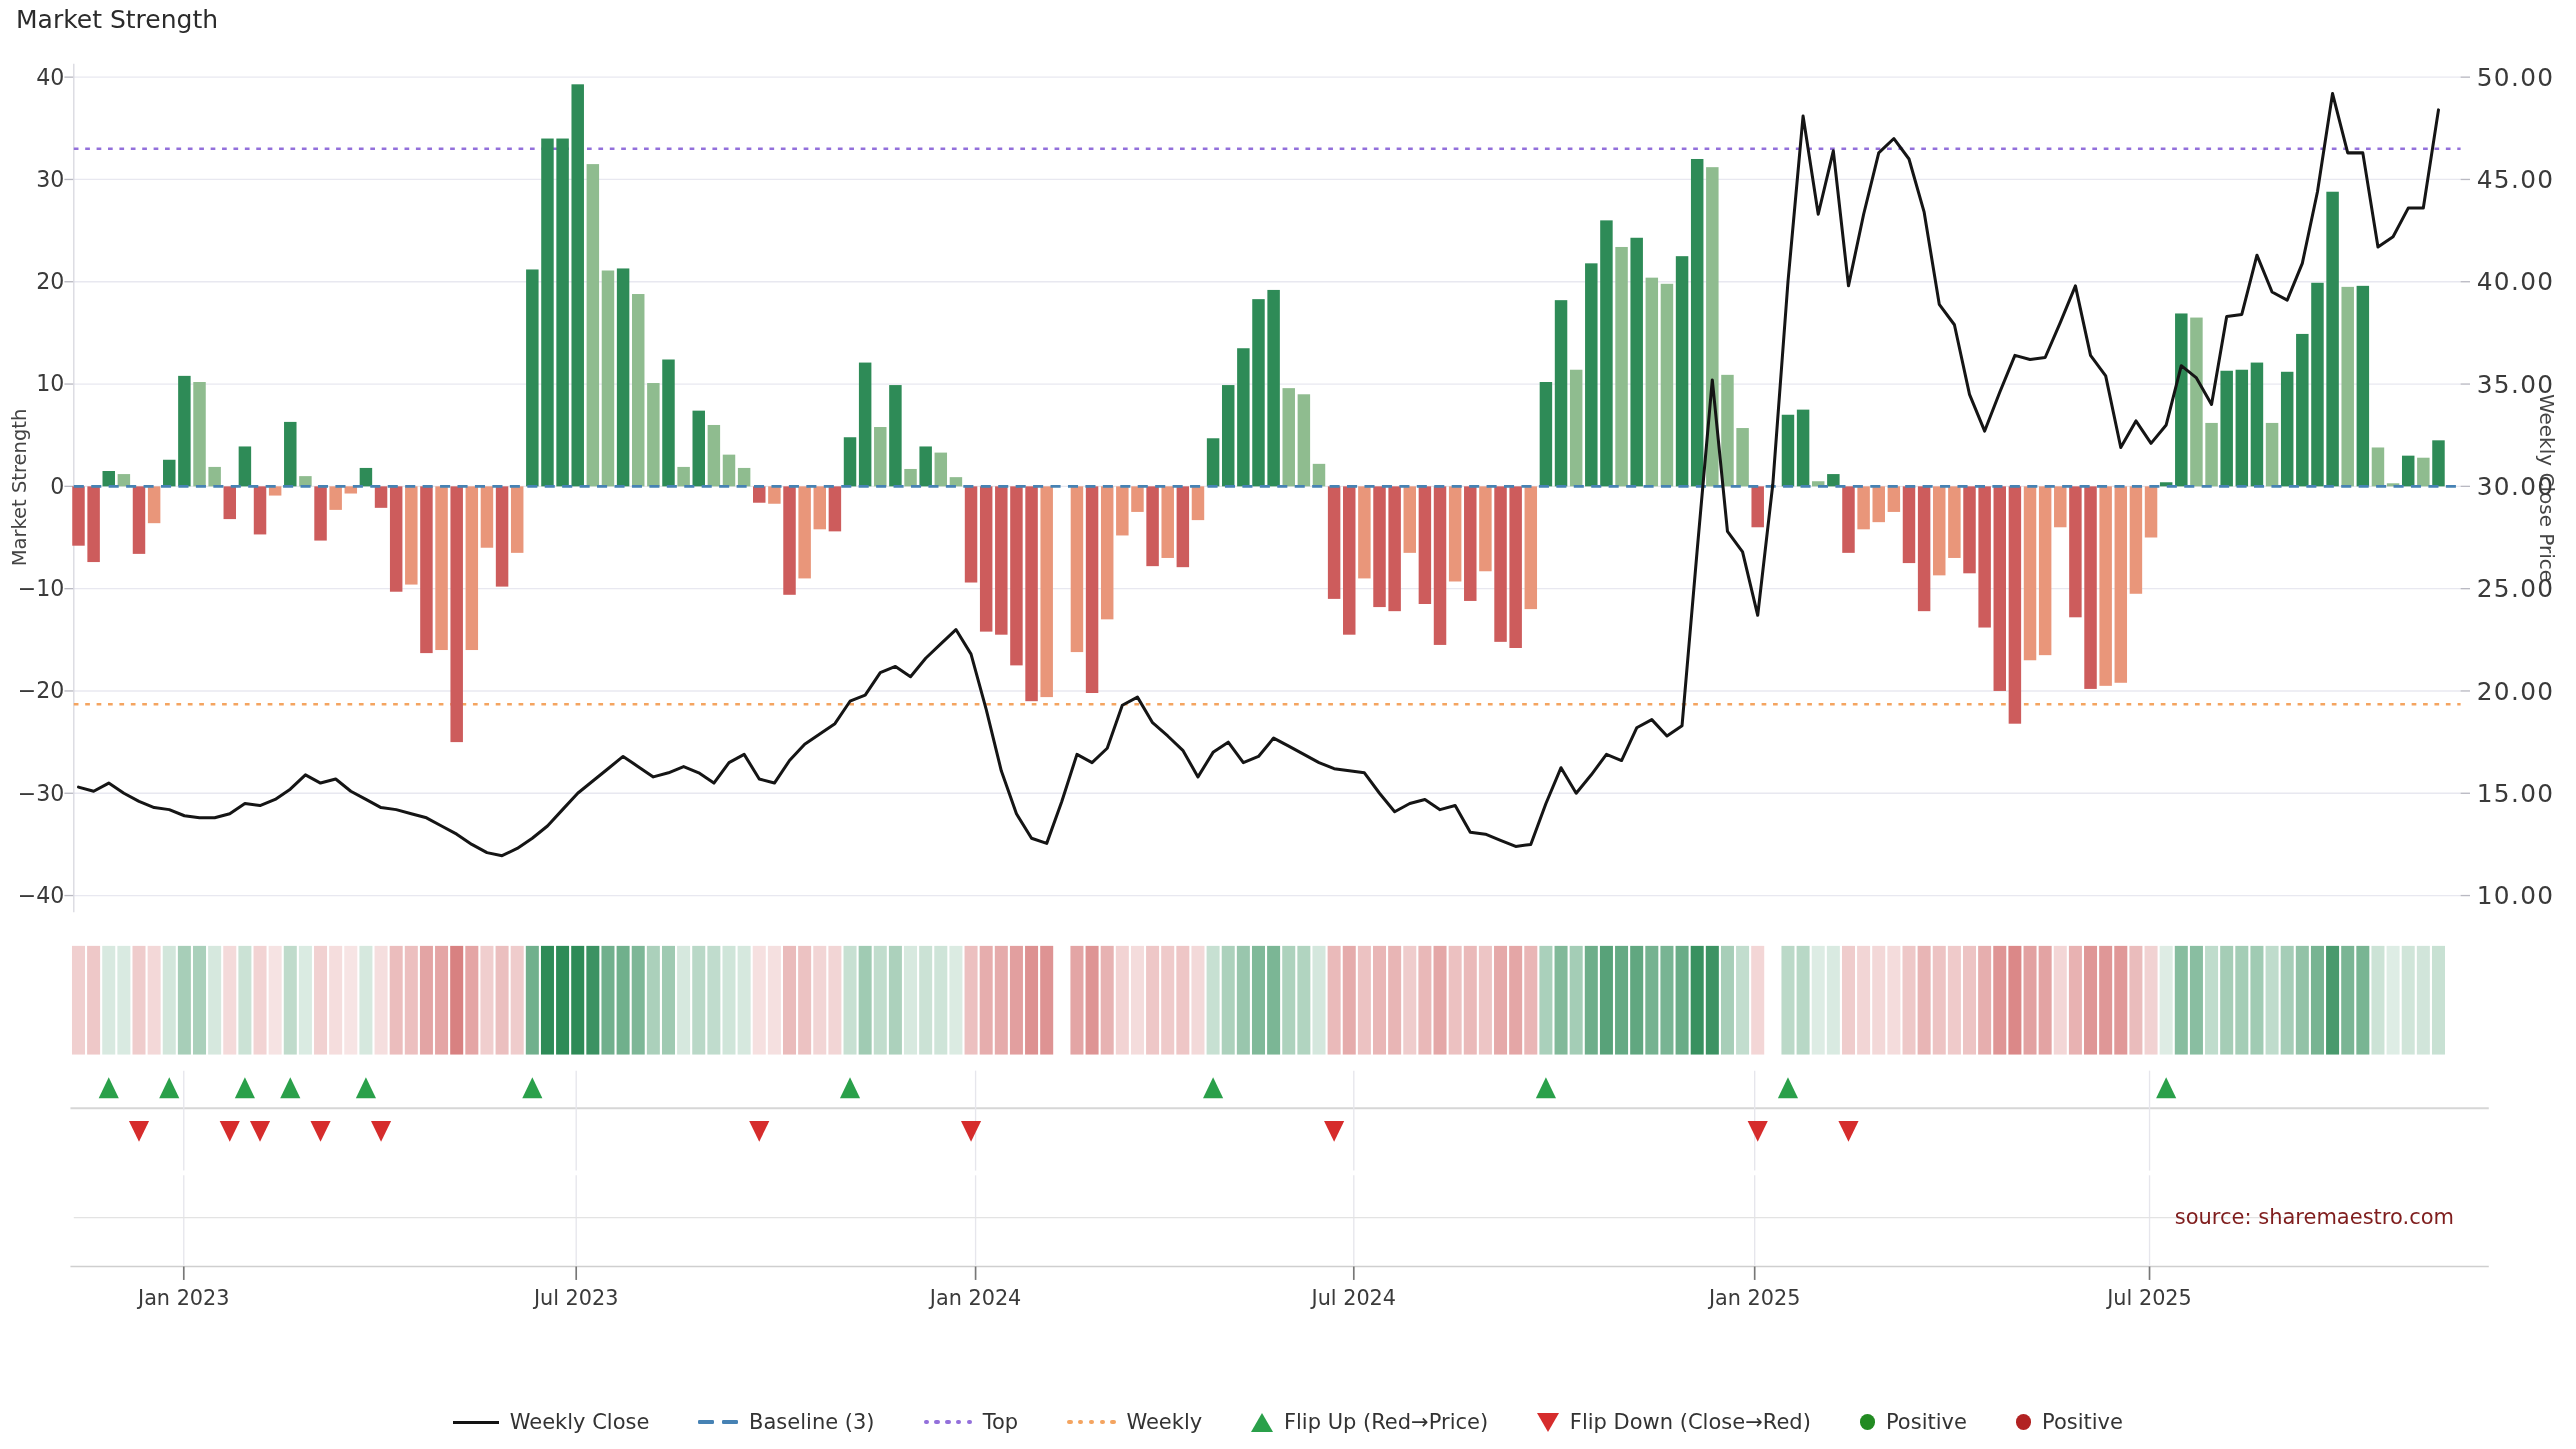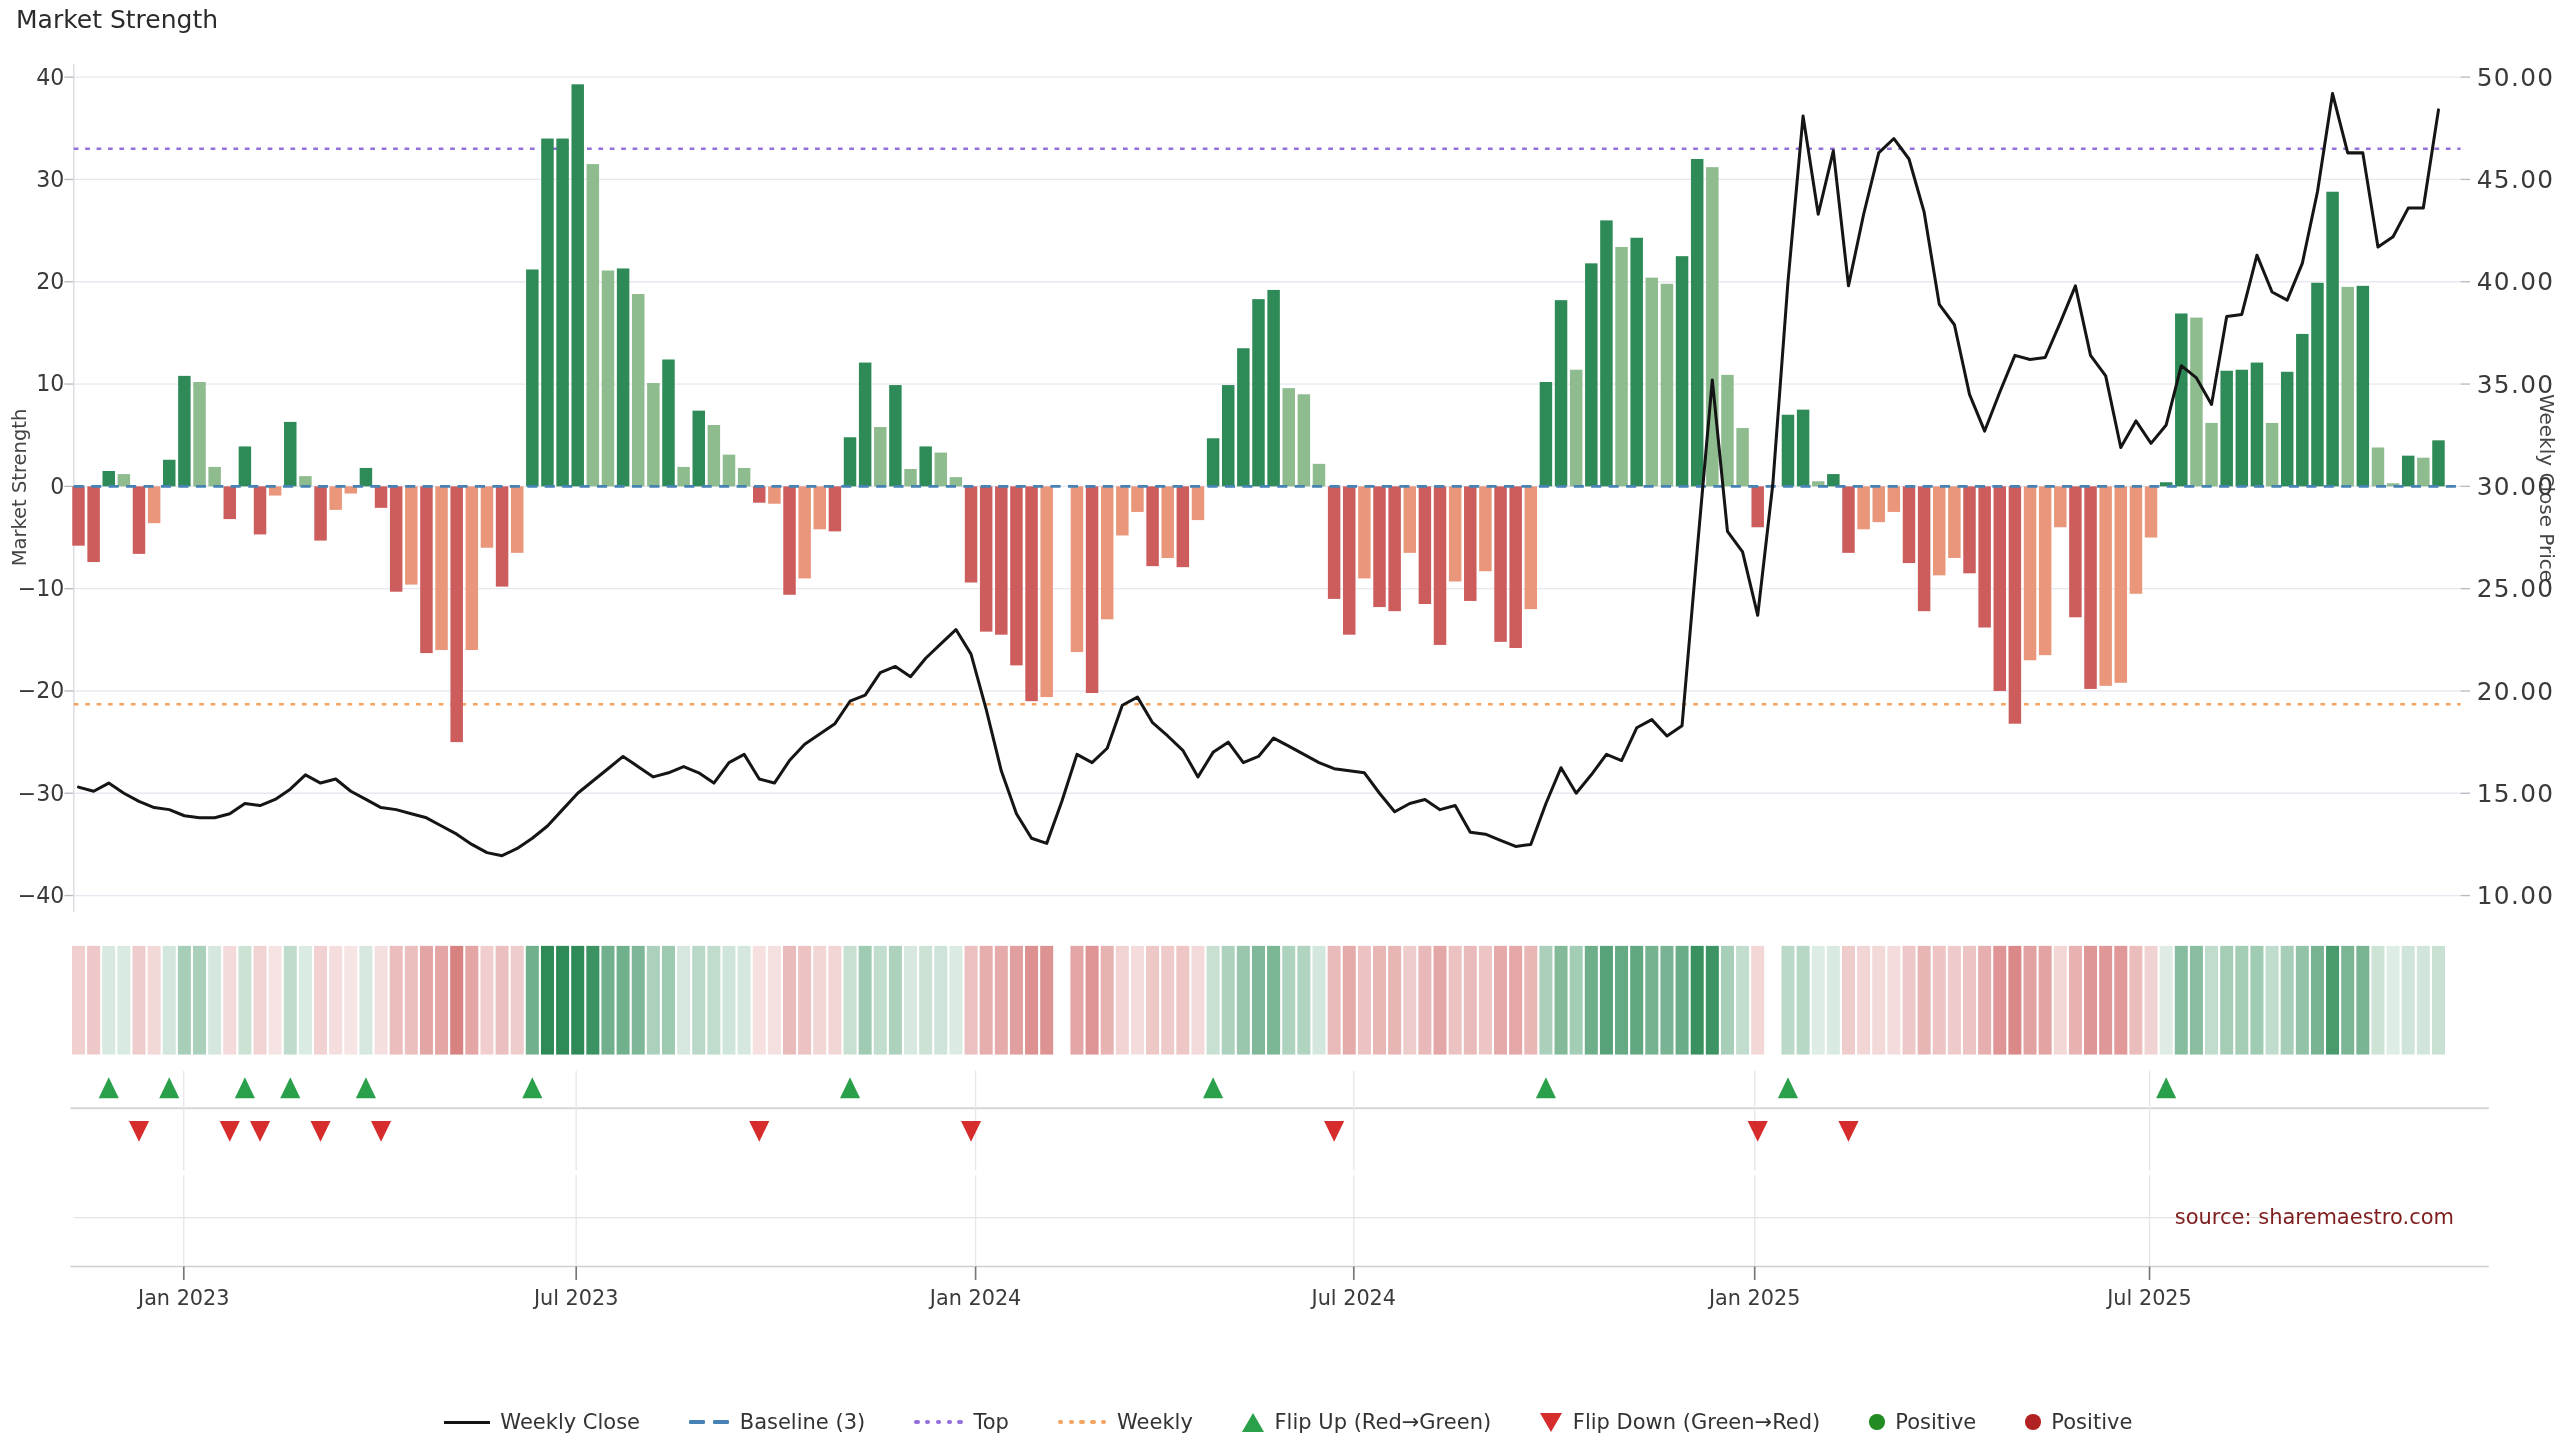--- a/index.html
+++ b/index.html
@@ -481,25 +481,25 @@
           <span></span>
           <span></span>
           <span></span>
           <span></span>
           <span></span>
         </span>
       <span>Weekly</span>
     </div>
     <div class="lg-item">
       <span class="lg-tri-up"></span>
-      <span>Flip Up (Red→Green)</span>
+      <span>Flip Up (Red→Price)</span>
     </div>
     <div class="lg-item">
       <span class="lg-tri-down"></span>
-      <span>Flip Down (Green→Red)</span>
+      <span>Flip Down (Close→Red)</span>
     </div>
     <div class="lg-item">
       <span class="lg-dot green"></span>
       <span>Positive</span>
     </div>
     <div class="lg-item">
       <span class="lg-dot red"></span>
       <span>Positive</span>
     </div>
   </div>

